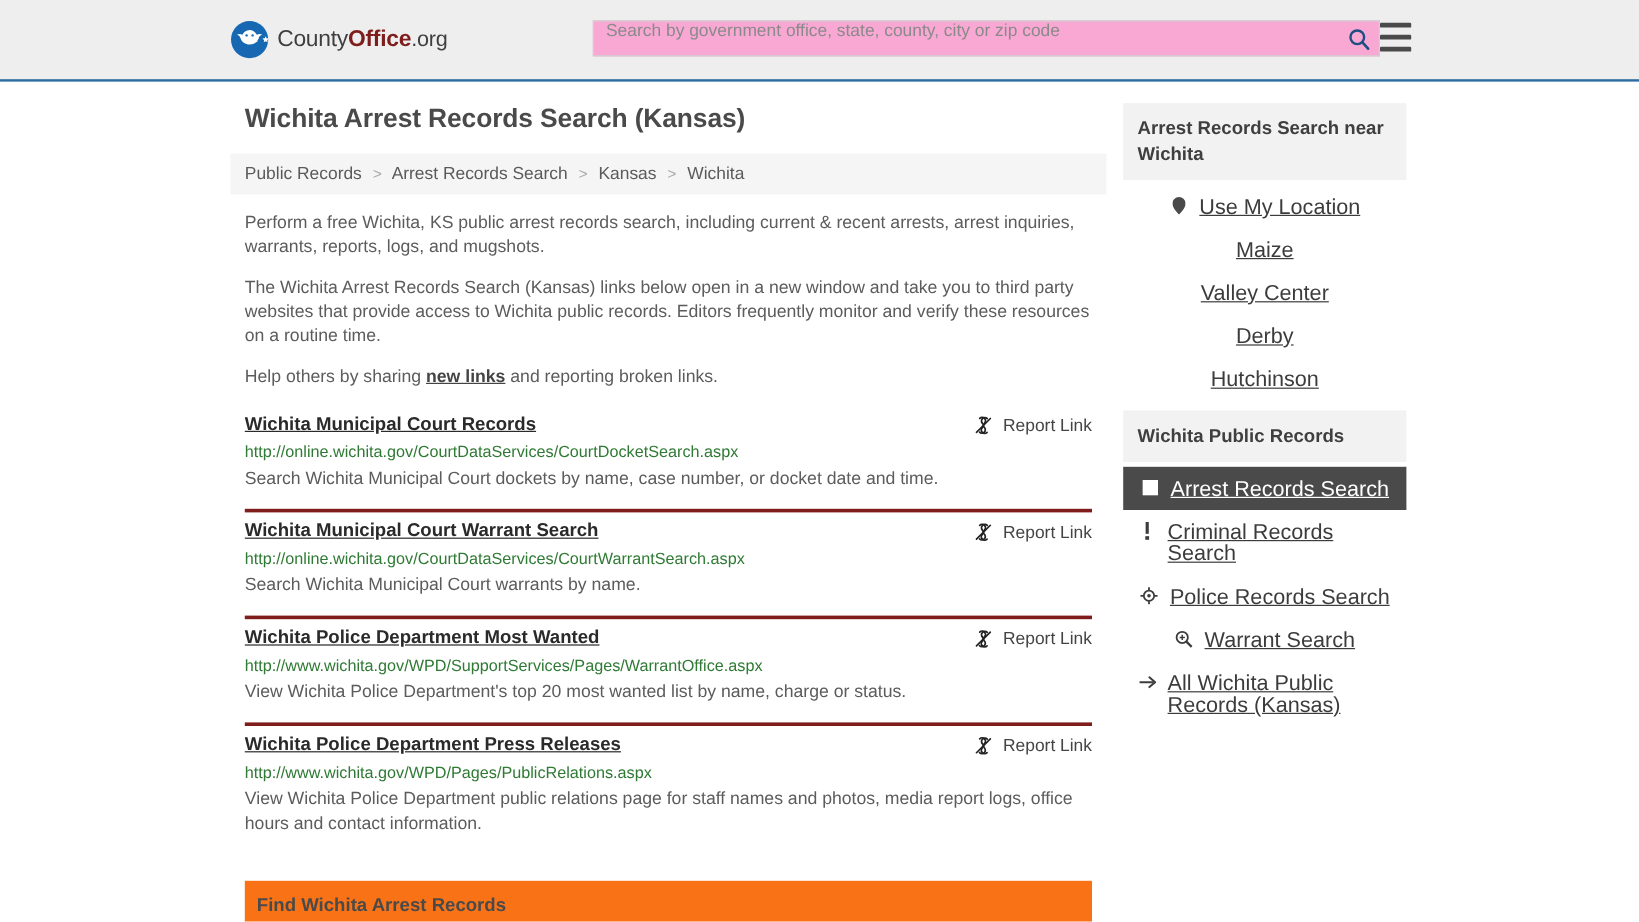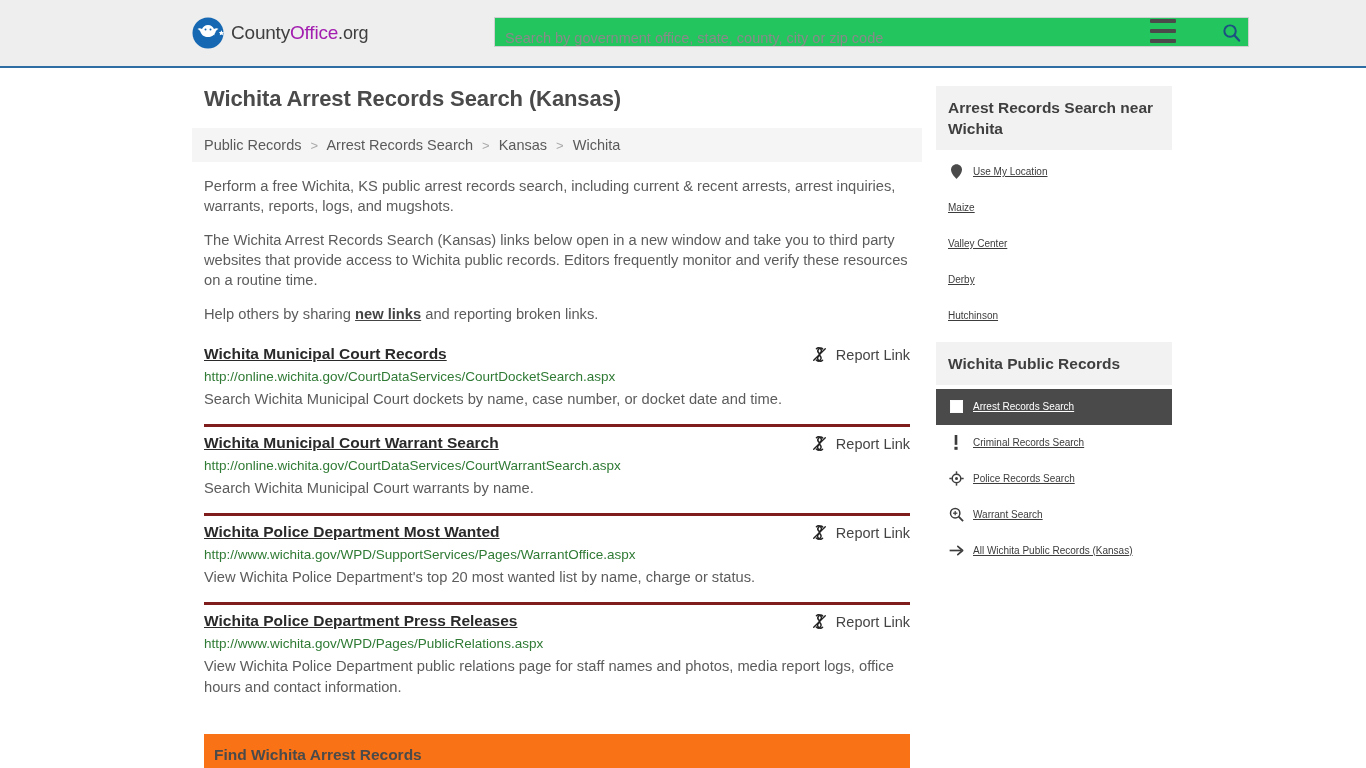--- a/index.html
+++ b/index.html
@@ -31,33 +31,33 @@
     width: 32px; height: 32px;
     flex: 0 0 32px;
     margin-right: 7px;
   }
   .brand-text {
     font-size: 19px;
     letter-spacing: -0.2px;
     white-space: nowrap;
   }
   .brand-text .w1 { color: #3f3f3f; }
-  .brand-text .w2 { color: #a21caf; font-weight: normal; }
+  .brand-text .w2 { color: #7f1d1d; font-weight: bold; }
   .brand-text .w3 { color: #3f3f3f; font-size: 18px; }
 
   .search-wrap {
     position: absolute;
     left: 494px;
     top: 17px;
-    width: 755px;
+    width: 656px;
     height: 30px;
-    background: #22c55e;
+    background: #f9a8d4;
     border: 1px solid #cfcfcf;
     display: flex;
-    align-items: flex-end;
+    align-items: flex-start;
   }
   .search-input {
     flex: 1;
     border: none;
     outline: none;
     background: transparent;
     font-family: "Liberation Sans", sans-serif;
     font-size: 14.5px;
     color: #555;
     padding: 0 10px;
@@ -188,22 +188,23 @@
     font-weight: bold;
     color: #3f3f3f;
     line-height: 21px;
   }
   .side-list { padding: 4px 0 0 0; }
   .side-item {
     display: flex;
     align-items: flex-start;
     gap: 9px;
     padding: 9px 12px;
-    font-size: 10px;
+    font-size: 18px;
     cursor: pointer;
+    justify-content: center;
   }
   .side-item.active {
     background: #4a4a4a;
   }
   .side-item.active .side-label { color: #ffffff; }
   .side-label {
     color: #3c3c3c;
     text-decoration: underline;
     line-height: 18px;
   }

